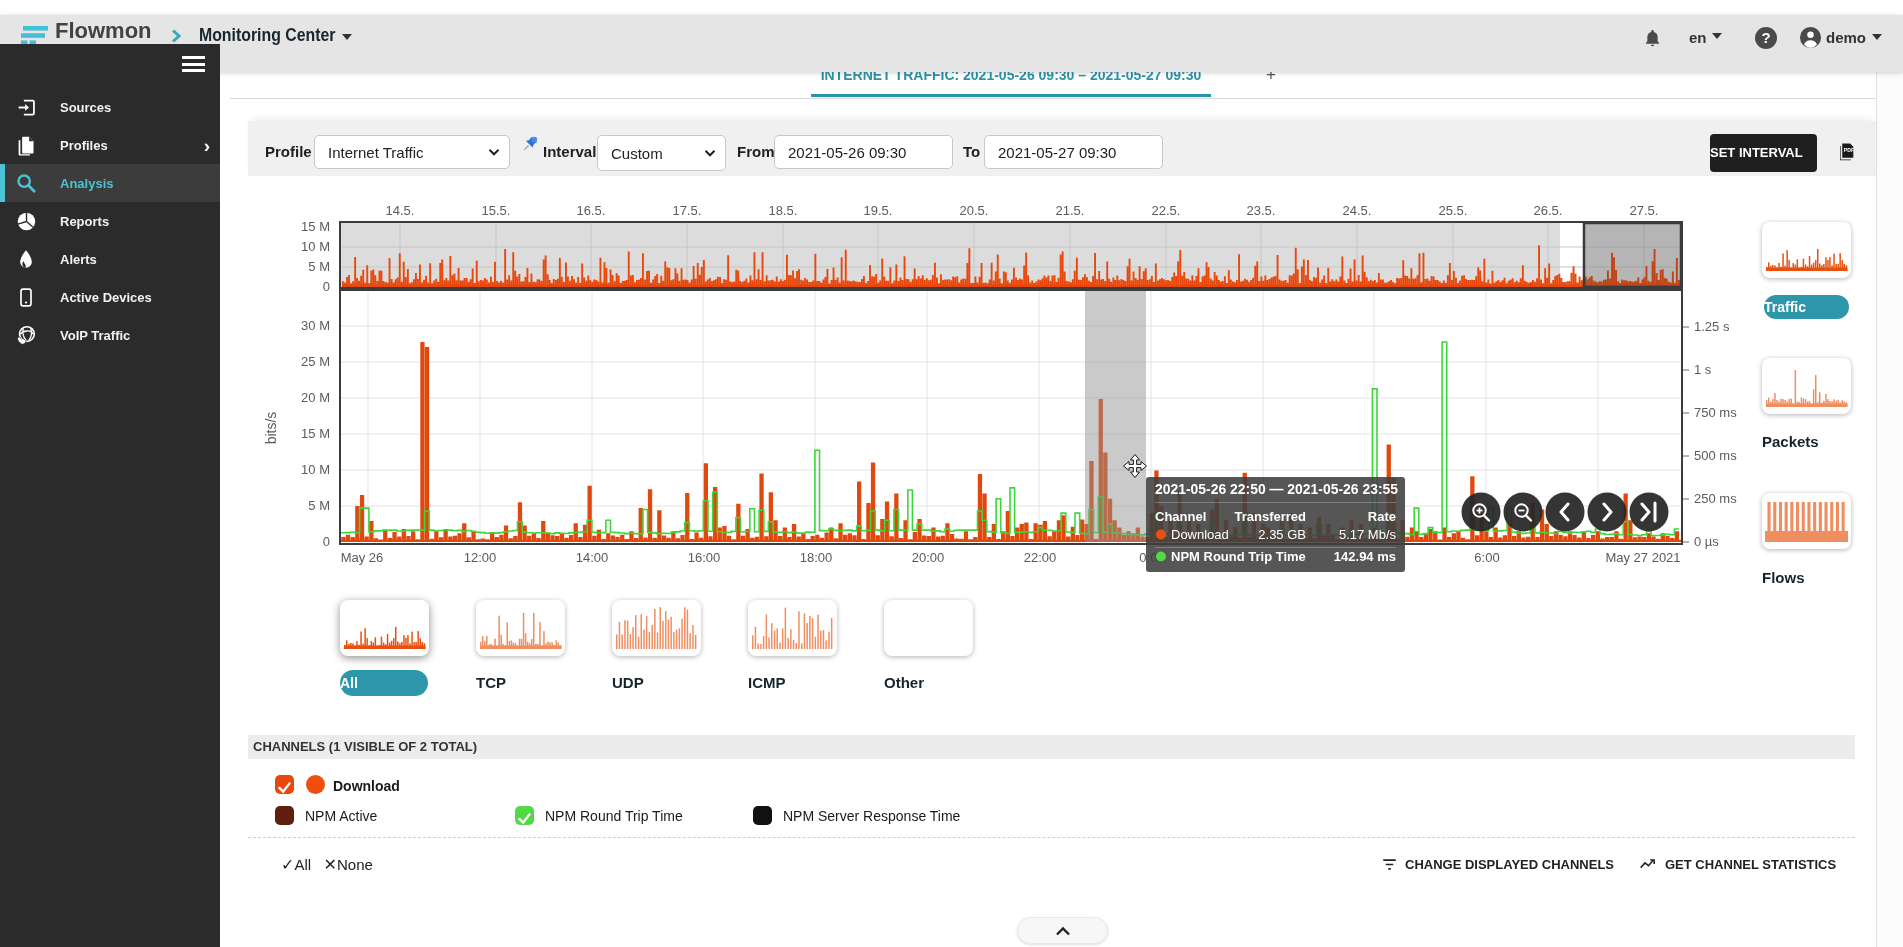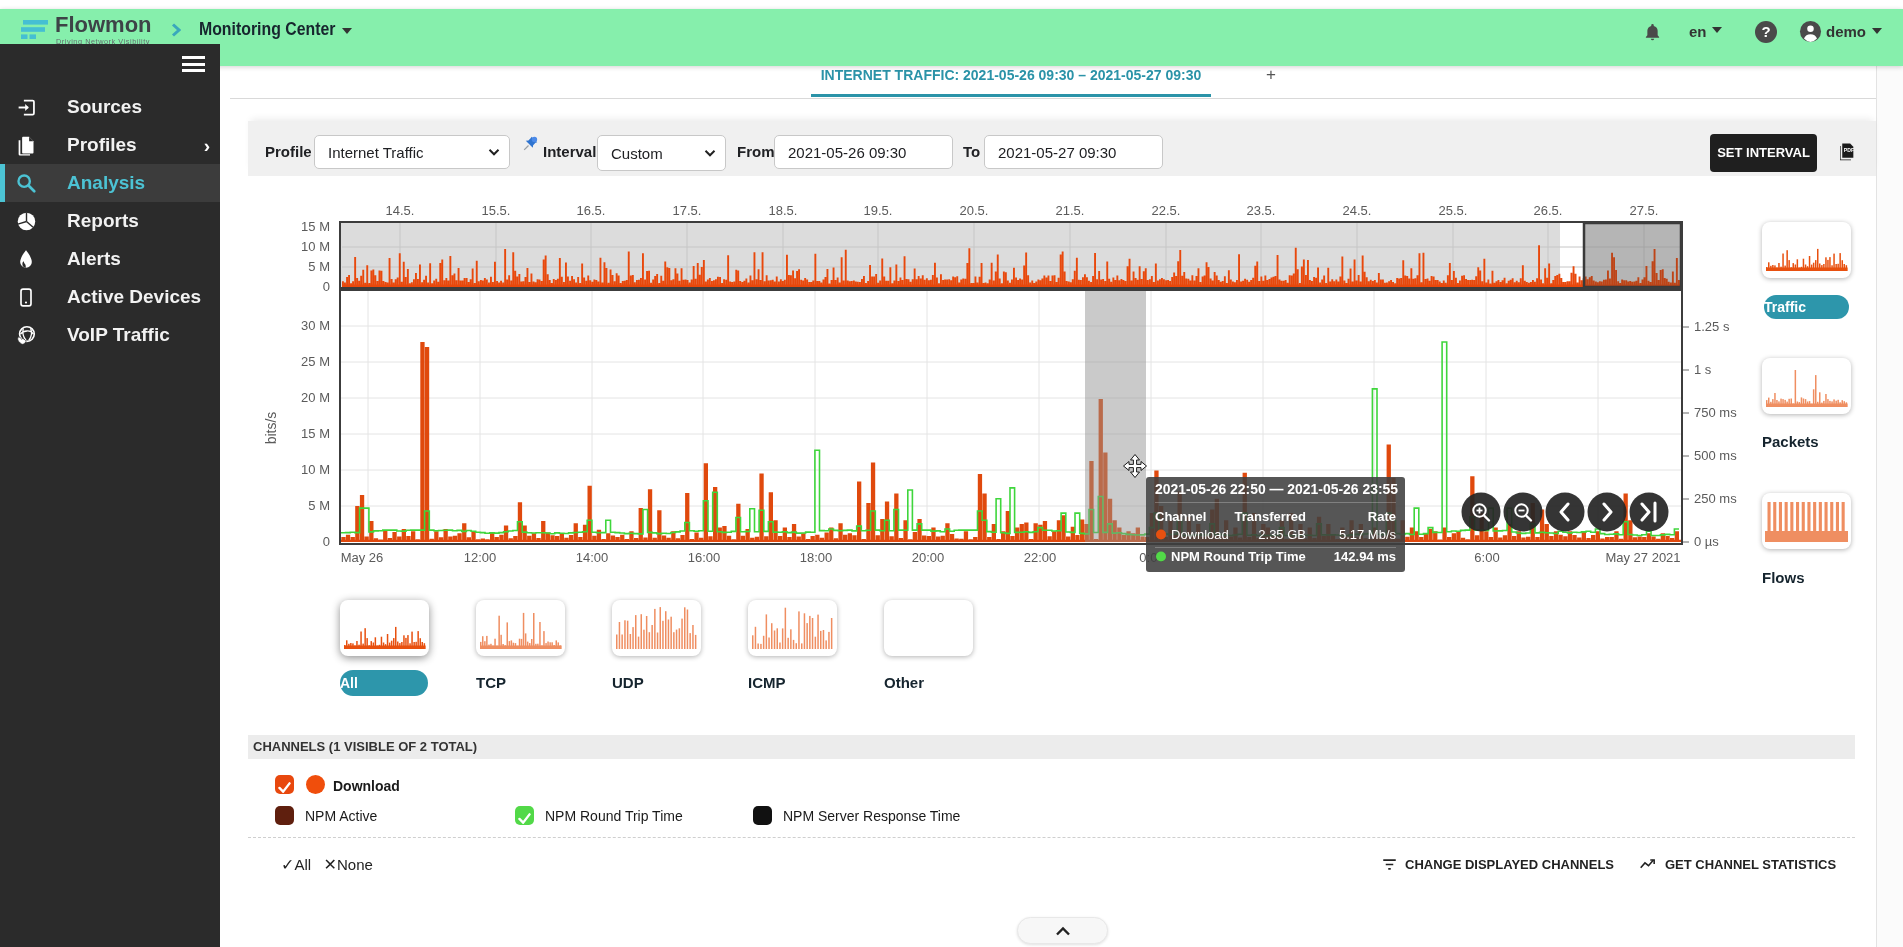--- a/index.html
+++ b/index.html
@@ -1,37 +1,37 @@
 <!DOCTYPE html>
 <html><head><meta charset="utf-8"><title>Flowmon Monitoring Center</title>
 <style>
 *{margin:0;padding:0;box-sizing:border-box}
 html,body{width:1903px;height:947px;font-family:"Liberation Sans",sans-serif;background:#fff;overflow:hidden}
 .abs{position:absolute}
 .caret{display:block;width:0;height:0;border-left:5.5px solid transparent;border-right:5.5px solid transparent;border-top:6.5px solid #333;vertical-align:middle}
 .mitem{position:absolute;left:0;width:220px;height:38px;display:flex;align-items:center}
 .mitem .mico{width:22px;margin-left:15px;display:flex;align-items:center;justify-content:center}
-.mitem .mtxt{margin-left:30px;color:#f2f2f2;font-size:19px;font-weight:bold}
+.mitem .mtxt{margin-left:23px;color:#f2f2f2;font-size:13px;font-weight:bold}
 .mitem.active{background:#3c3c3c;border-left:5px solid #4cc3d4}
 .mitem.active .mico{margin-left:10px}
 .mitem.active .mtxt{color:#4cc3d4}
 .mchev{position:absolute;right:10px;color:#fff;font-size:19px;font-weight:bold;line-height:1}
 .sel{position:absolute;background:#fff;border:1px solid #c8c8c8;border-radius:5px;font-size:15px;color:#202124;display:flex;align-items:center;padding-left:13px}
 .sel .sc{position:absolute;right:9px;top:50%;transform:translateY(-46%);line-height:0}
 .lbl{position:absolute;font-size:15px;font-weight:bold;color:#202124;line-height:34px}
 .thumbcard{position:absolute;width:89px;height:56px;background:#fff;border-radius:8px;box-shadow:0 1px 5px rgba(0,0,0,0.3);overflow:hidden}
 .pill{position:absolute;background:#2d96ab;border-radius:13px;color:#fff;font-size:14px;font-weight:bold;text-align:left}
 .tlabel{position:absolute;width:89px;font-size:15px;font-weight:bold;color:#15242e}
 .chsq{position:absolute;width:19px;height:19px;border-radius:5px}
 .chlbl{position:absolute;font-size:14px;color:#1a1a1a}
 .actbtn{position:absolute;font-size:13px;font-weight:bold;color:#222;display:flex;align-items:center;gap:8px}
 </style></head>
 <body>
 
-<div class="abs" style="left:0;top:9px;width:1903px;height:57px;background:#86efac;box-shadow:0 1px 5px rgba(0,0,0,0.18);z-index:40">
+<div class="abs" style="left:0;top:15px;width:1903px;height:57px;background:#e5e5e5;box-shadow:0 1px 5px rgba(0,0,0,0.18);z-index:40">
   <div class="abs" style="left:21px;top:8px"><svg width="36" height="28" viewBox="0 0 36 28">
         <g fill="#45bfd3">
           <rect x="2" y="3" width="25" height="4.6"></rect>
           <rect x="0" y="10.2" width="24" height="4.6"></rect>
           <rect x="0" y="17.4" width="6.5" height="4.6"></rect>
           <rect x="8.5" y="17.4" width="6.5" height="4.6"></rect>
         </g>
       </svg></div>
   <div class="abs" style="left:55px;top:3px;font-size:22px;font-weight:bold;color:#3d4347;white-space:nowrap">Flowmon</div>
   <div class="abs" style="left:56px;top:28px;font-size:7.3px;color:#666b6f;letter-spacing:0.55px;white-space:nowrap">Driving Network Visibility</div>
@@ -162,21 +162,21 @@
       <circle cx="17" cy="7" r="3.4" fill="#4b8ae8"></circle>
     </svg></div>
 <div class="lbl" style="left:543px;top:135px">Interval</div>
 <div class="sel" style="left:597px;top:135px;width:129px;height:36px">Custom<span class="sc"><svg width="12" height="8" viewBox="0 0 12 8">
         <path d="M1.5 1.5L6 6l4.5-4.5" fill="none" stroke="#222" stroke-width="2"></path>
       </svg></span></div>
 <div class="lbl" style="left:737px;top:135px">From</div>
 <div class="sel" style="left:774px;top:135px;width:179px;height:34px">2021-05-26 09:30</div>
 <div class="lbl" style="left:963px;top:135px">To</div>
 <div class="sel" style="left:984px;top:135px;width:179px;height:34px">2021-05-27 09:30</div>
-<div class="abs" style="left:1710px;top:134px;width:107px;height:38px;background:#1f1f1f;border-radius:4px;color:#fff;font-size:13px;font-weight:bold;text-align:center;line-height:38px">SET INTERVAL</div>
+<div class="abs" style="left:1710px;top:134px;width:107px;height:38px;background:#1f1f1f;border-radius:4px;color:#fff;font-size:13px;font-weight:bold;text-align:left;line-height:38px">SET INTERVAL</div>
 <div class="abs" style="left:1837px;top:142px"><svg width="20" height="19" viewBox="0 0 24 24">
       <path d="M4 5v17h13v1H3.2V5z" fill="#1a1a1a"></path>
       <path d="M6 2h10l4 4v14H6z" fill="#1a1a1a"></path>
       <text x="8" y="12" font-size="6.5" fill="#fff" font-weight="bold" font-family="Liberation Sans">PDF</text>
     </svg></div>
 
 <svg class="abs" style="left:250px;top:190px" width="1510" height="400" viewBox="0 0 1510 400" font-family="Liberation Sans,sans-serif">
 <g font-size="13" fill="#5b5b5b">
       <text x="150" y="25" text-anchor="middle">14.5.</text>
       <text x="246" y="25" text-anchor="middle">15.5.</text>

